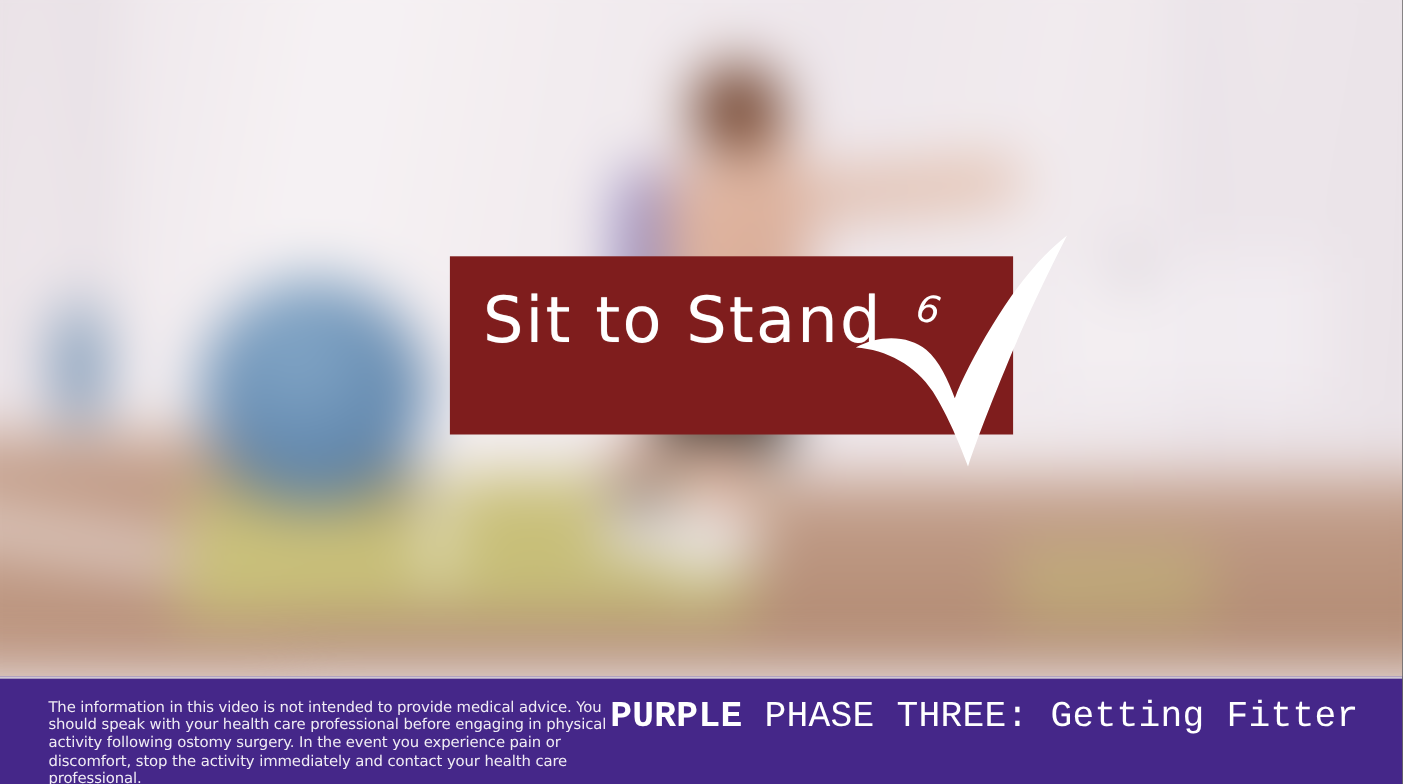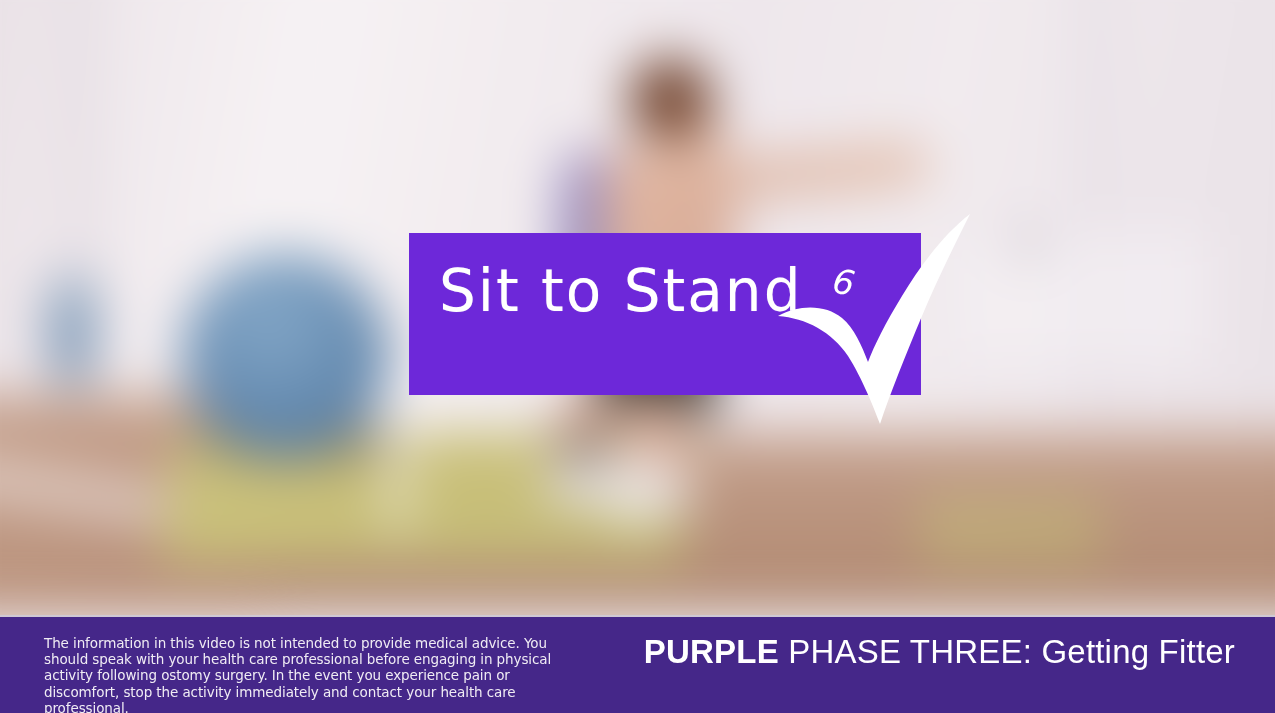--- a/index.html
+++ b/index.html
@@ -243,21 +243,21 @@
     background: #5a5148;
   }
 
   
   .title-card {
     position: absolute;
     left: 409px;
     top: 233px;
     width: 512px;
     height: 162px;
-    background: #6d28d9;
+    background: #7f1d1d;
   }
   .title-text {
     position: absolute;
     left: 30px;
     top: 24px;
     color: #ffffff;
     font-family: "DejaVu Sans", sans-serif;
     font-size: 58px;
     font-weight: 400;
     letter-spacing: 2px;
@@ -305,21 +305,21 @@
     font-family: "DejaVu Sans", sans-serif;
     font-size: 13.5px;
     line-height: 16.2px;
     letter-spacing: -0.1px;
   }
   .phase-title {
     position: absolute;
     right: 40px;
     top: 16px;
     color: #ffffff;
-    font-family: Liberation Sans, sans-serif;
+    font-family: Liberation Mono, monospace;
     font-size: 33px;
     font-weight: 400;
     white-space: nowrap;
     letter-spacing: .2px;
     margin-left: 12px;
   }
   .phase-title .brand {
     font-weight: 700;
   }
 </style>

